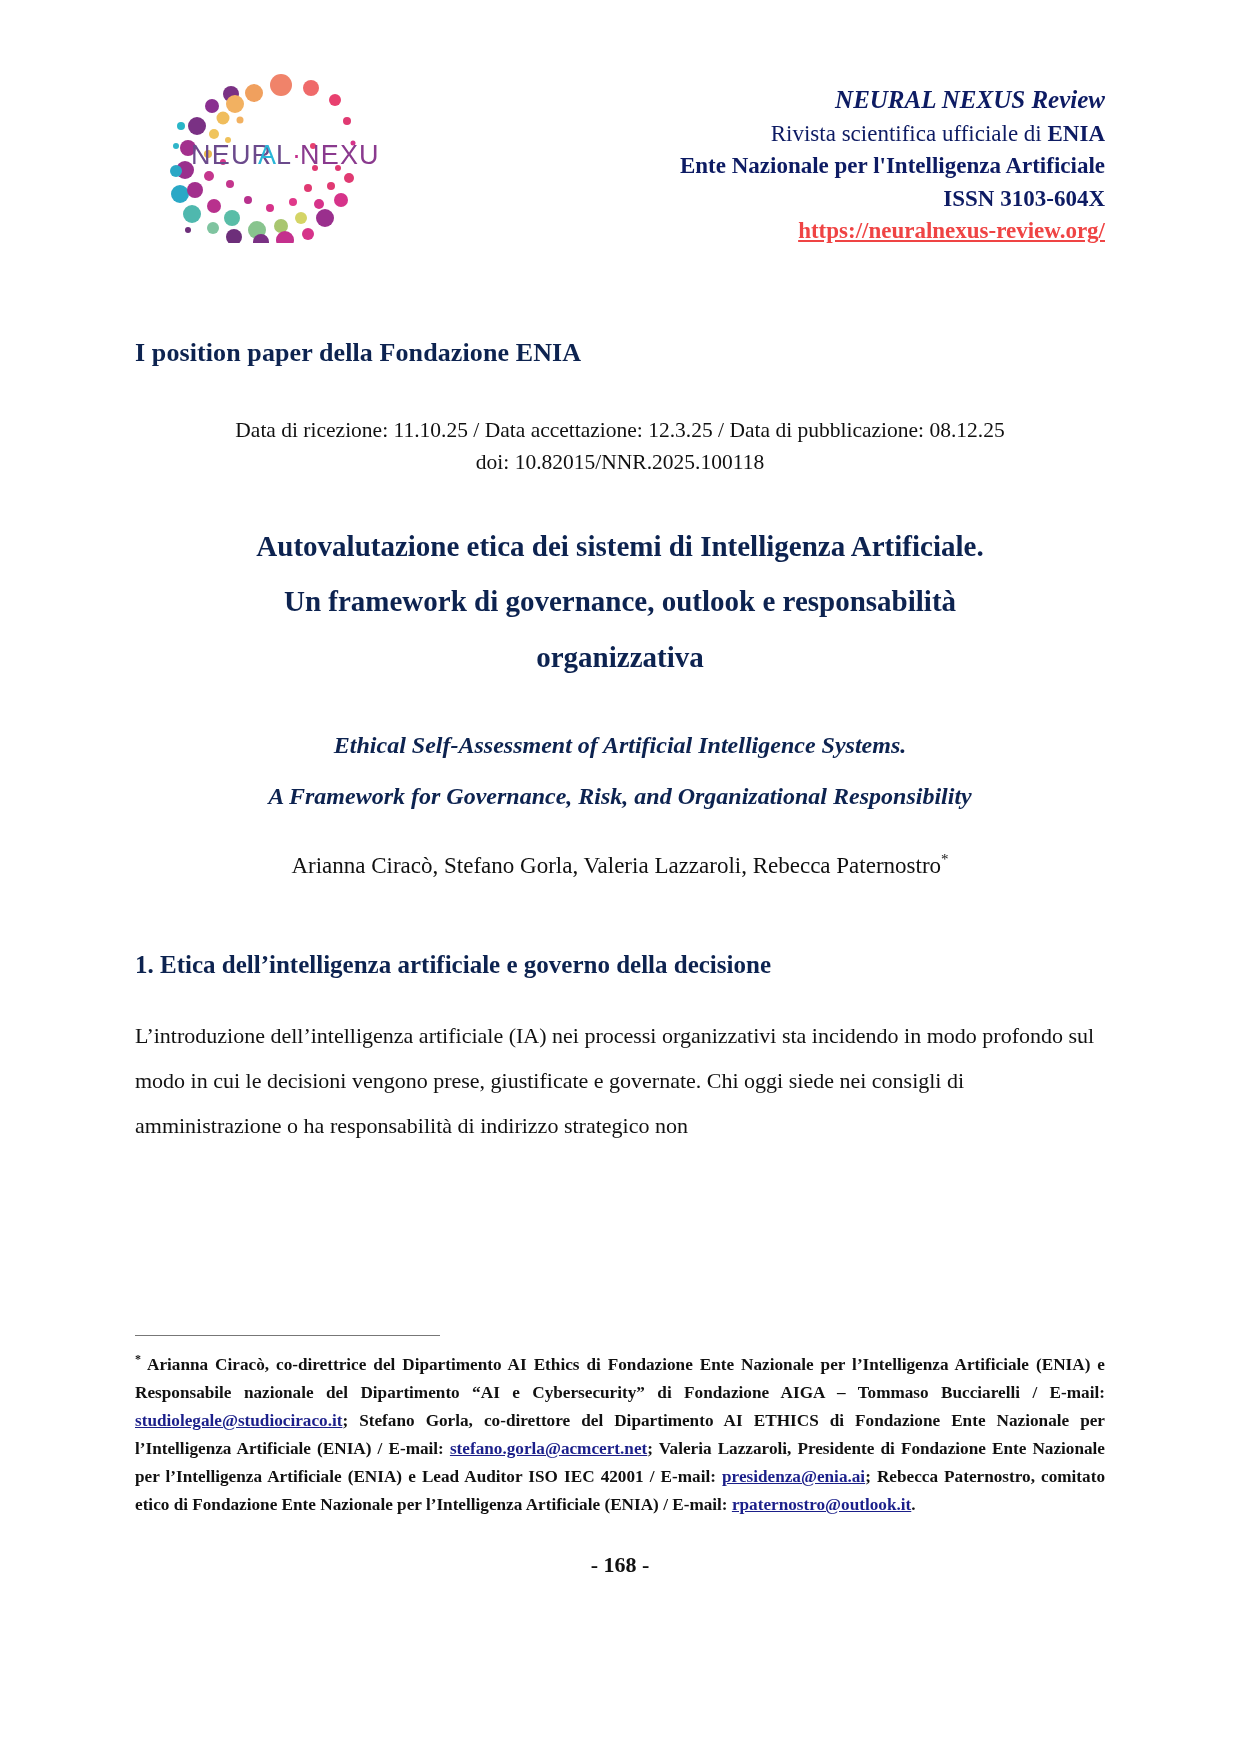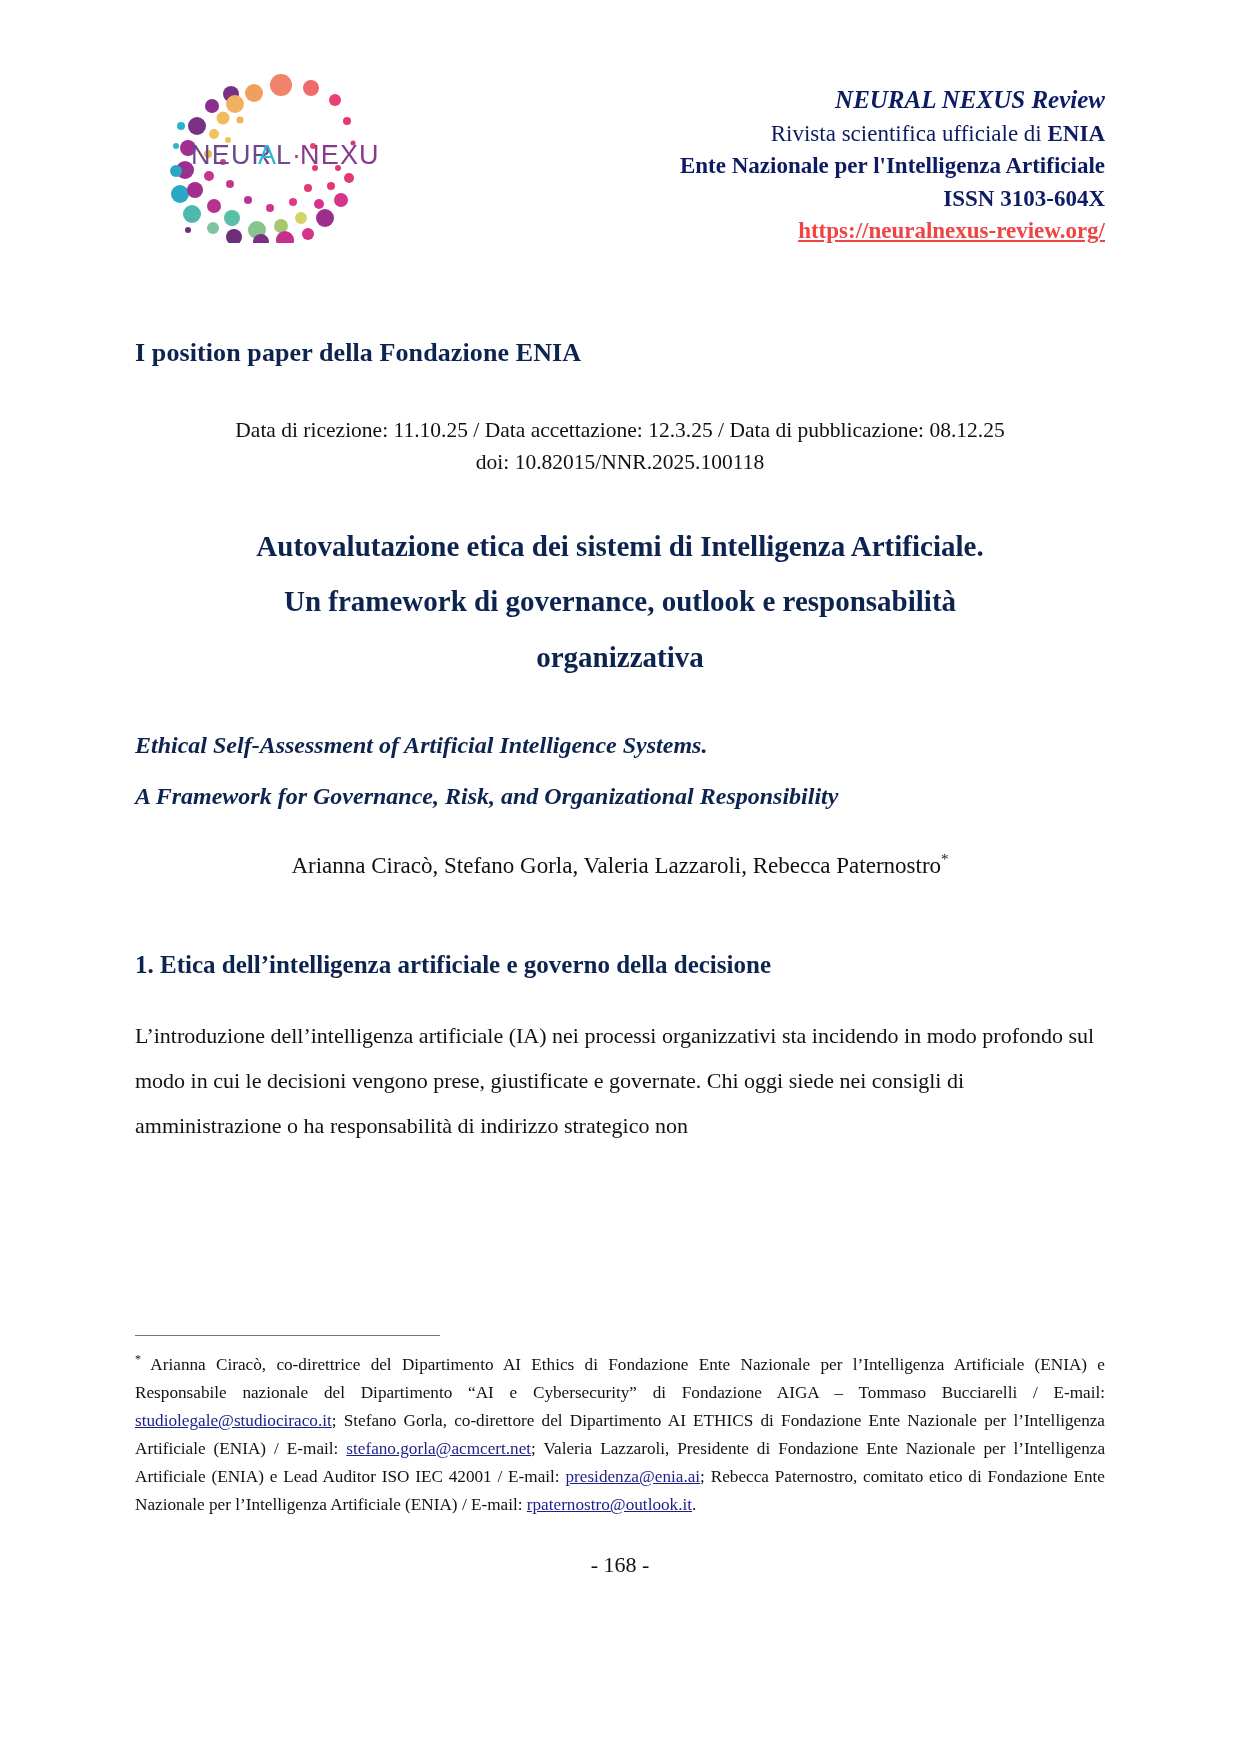--- a/index.html
+++ b/index.html
@@ -92,21 +92,21 @@
     margin-top: 40px;
     text-align: center;
     font-size: 29px;
     font-weight: bold;
     color: #0d2350;
     line-height: 1.92;
   }
 
   .title-en {
     margin-top: 34px;
-    text-align: left;
+    text-align: center;
     font-size: 24px;
     font-weight: bold;
     font-style: italic;
     color: #0d2350;
     line-height: 2.12;
   }
 
   .authors {
     margin-top: 30px;
     text-align: center;
@@ -132,20 +132,21 @@
     line-height: 2.05;
     text-align: left;
   }
 
   
   .footnote-area {
     position: absolute;
     left: 135px;
     right: 135px;
     top: 1335px;
+    font-weight: bold;
   }
   .fn-rule {
     width: 305px;
     height: 0;
     border-top: 1px solid #777;
     margin-bottom: 14px;
   }
   .footnote {
     font-size: 17.2px;
     line-height: 1.63;
@@ -162,21 +163,21 @@
     text-decoration: underline;
   }
 
   .page-number {
     position: absolute;
     left: 0;
     right: 0;
     top: 1552px;
     text-align: center;
     font-size: 22px;
-    font-weight: normal;
+    font-weight: bold;
     color: #111;
   }
 </style>
 </head>
 <body>
 
 <div class="page">
 
   <div class="masthead">
 

